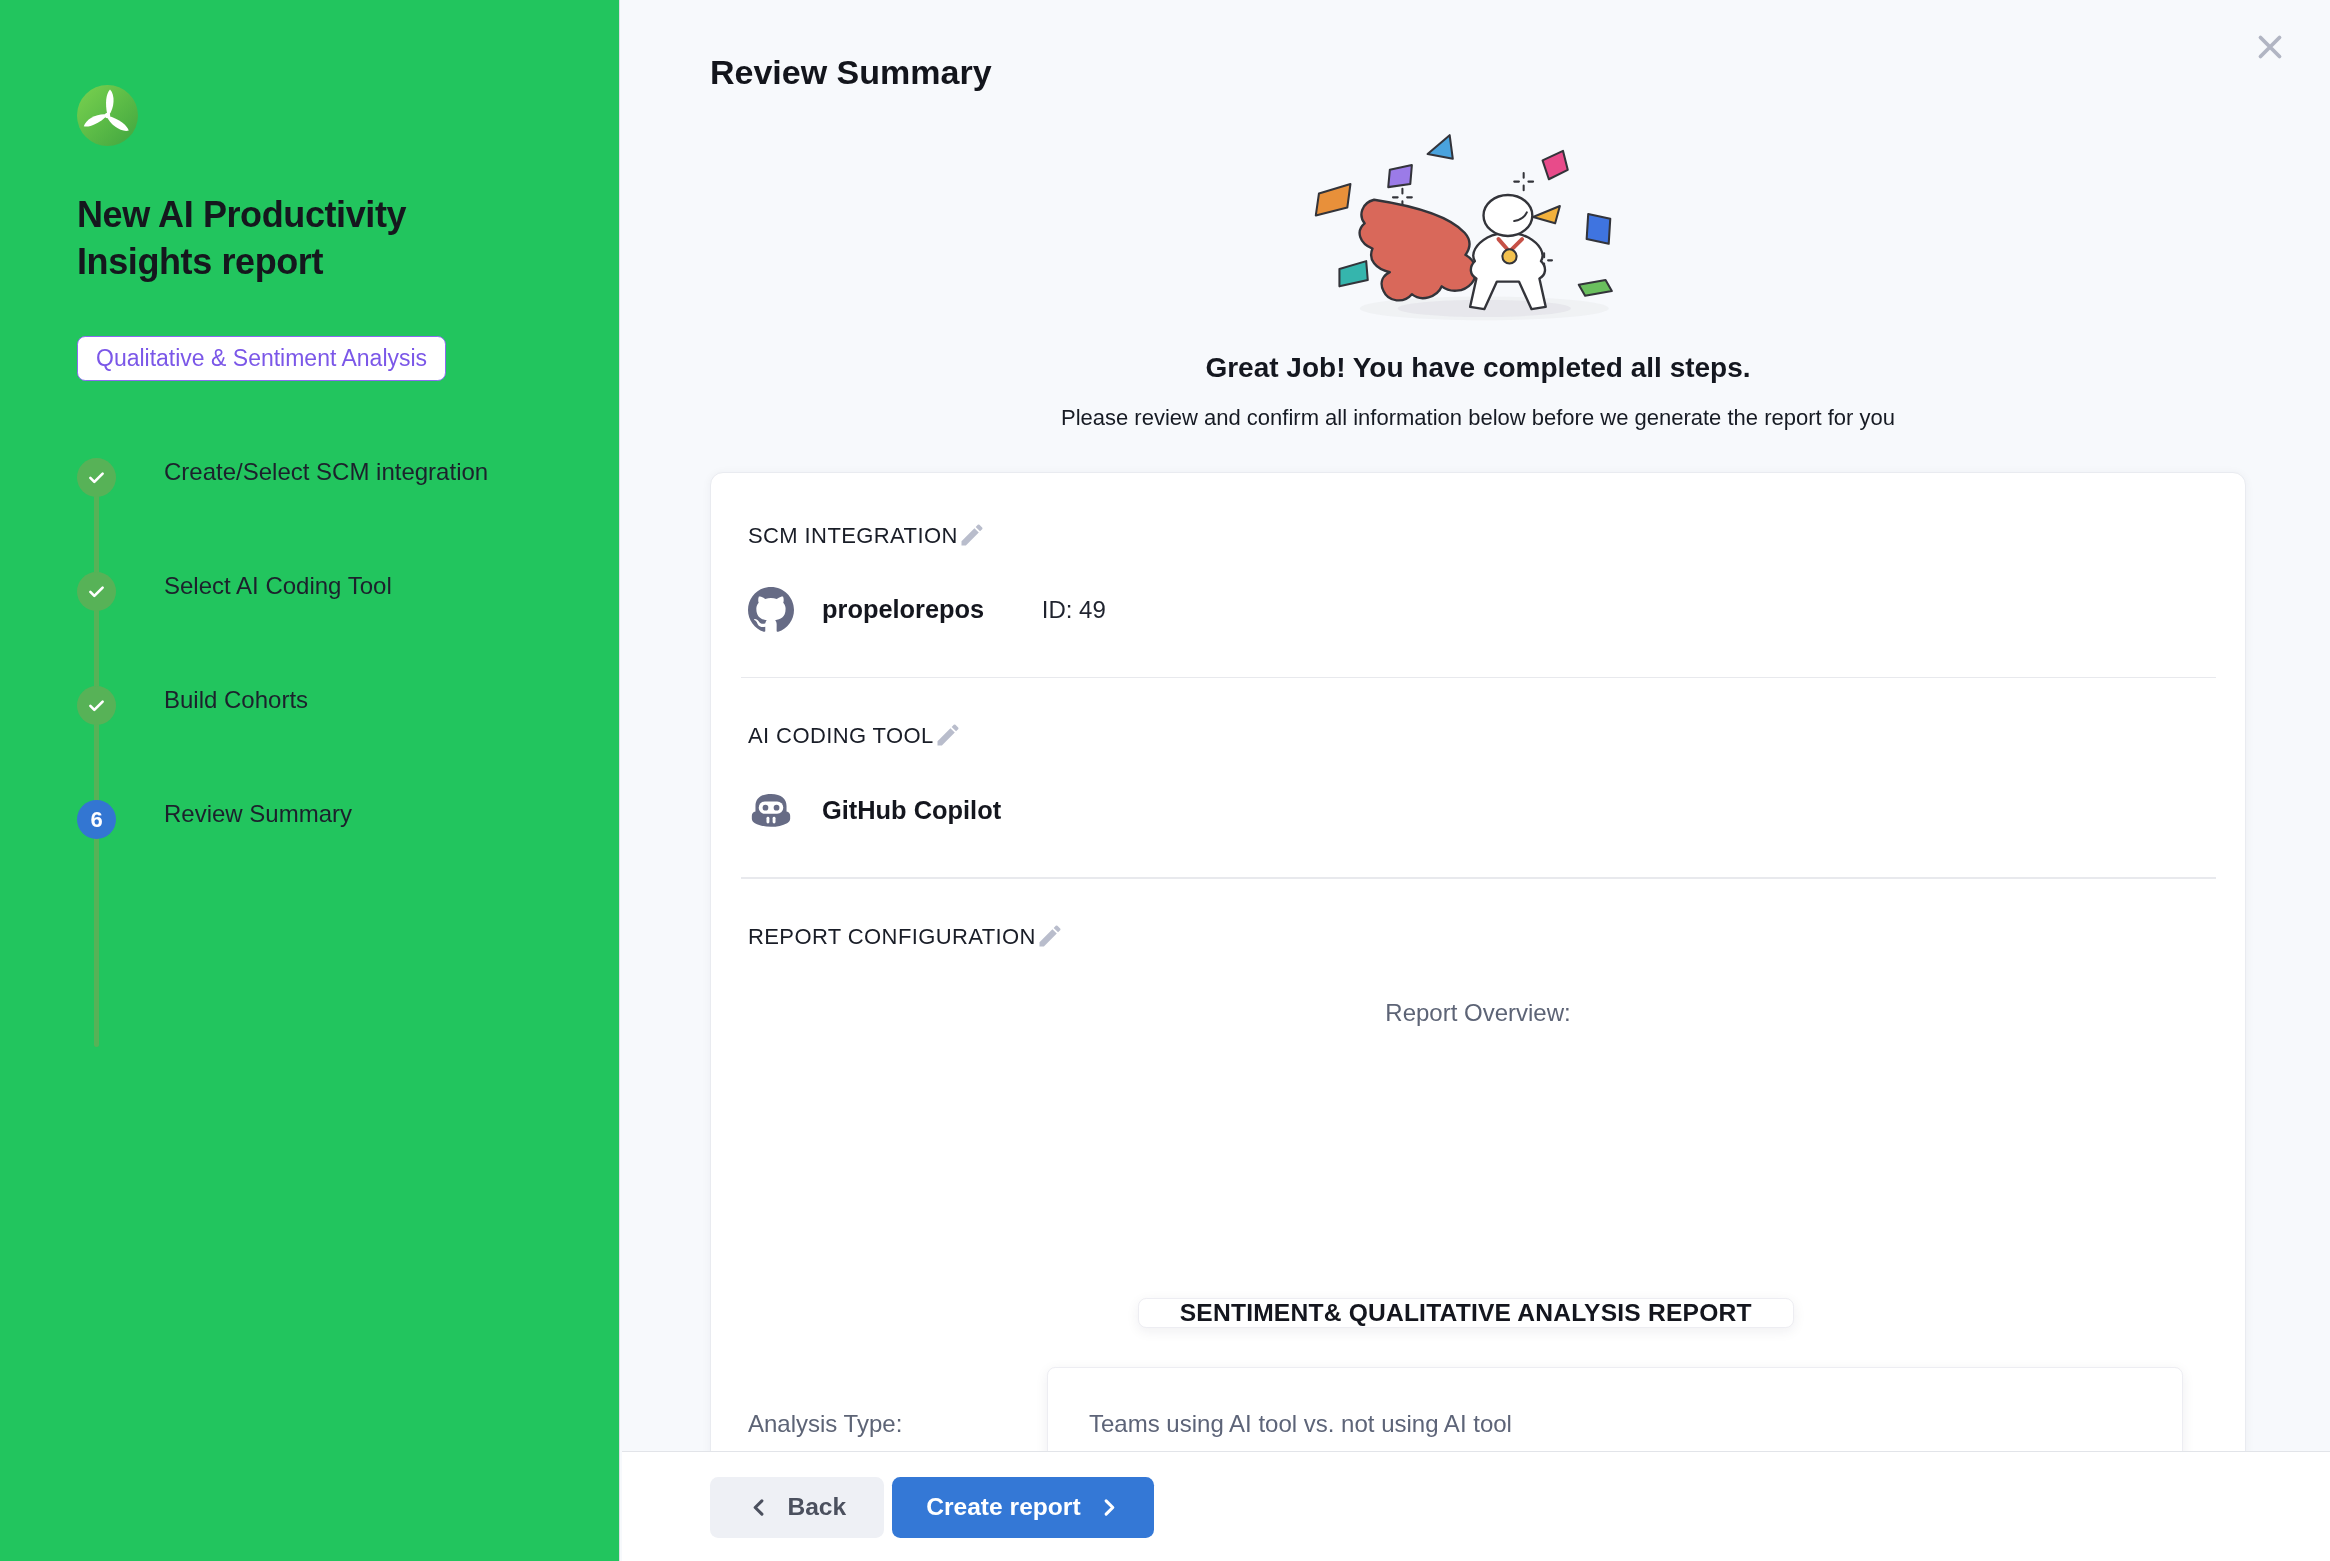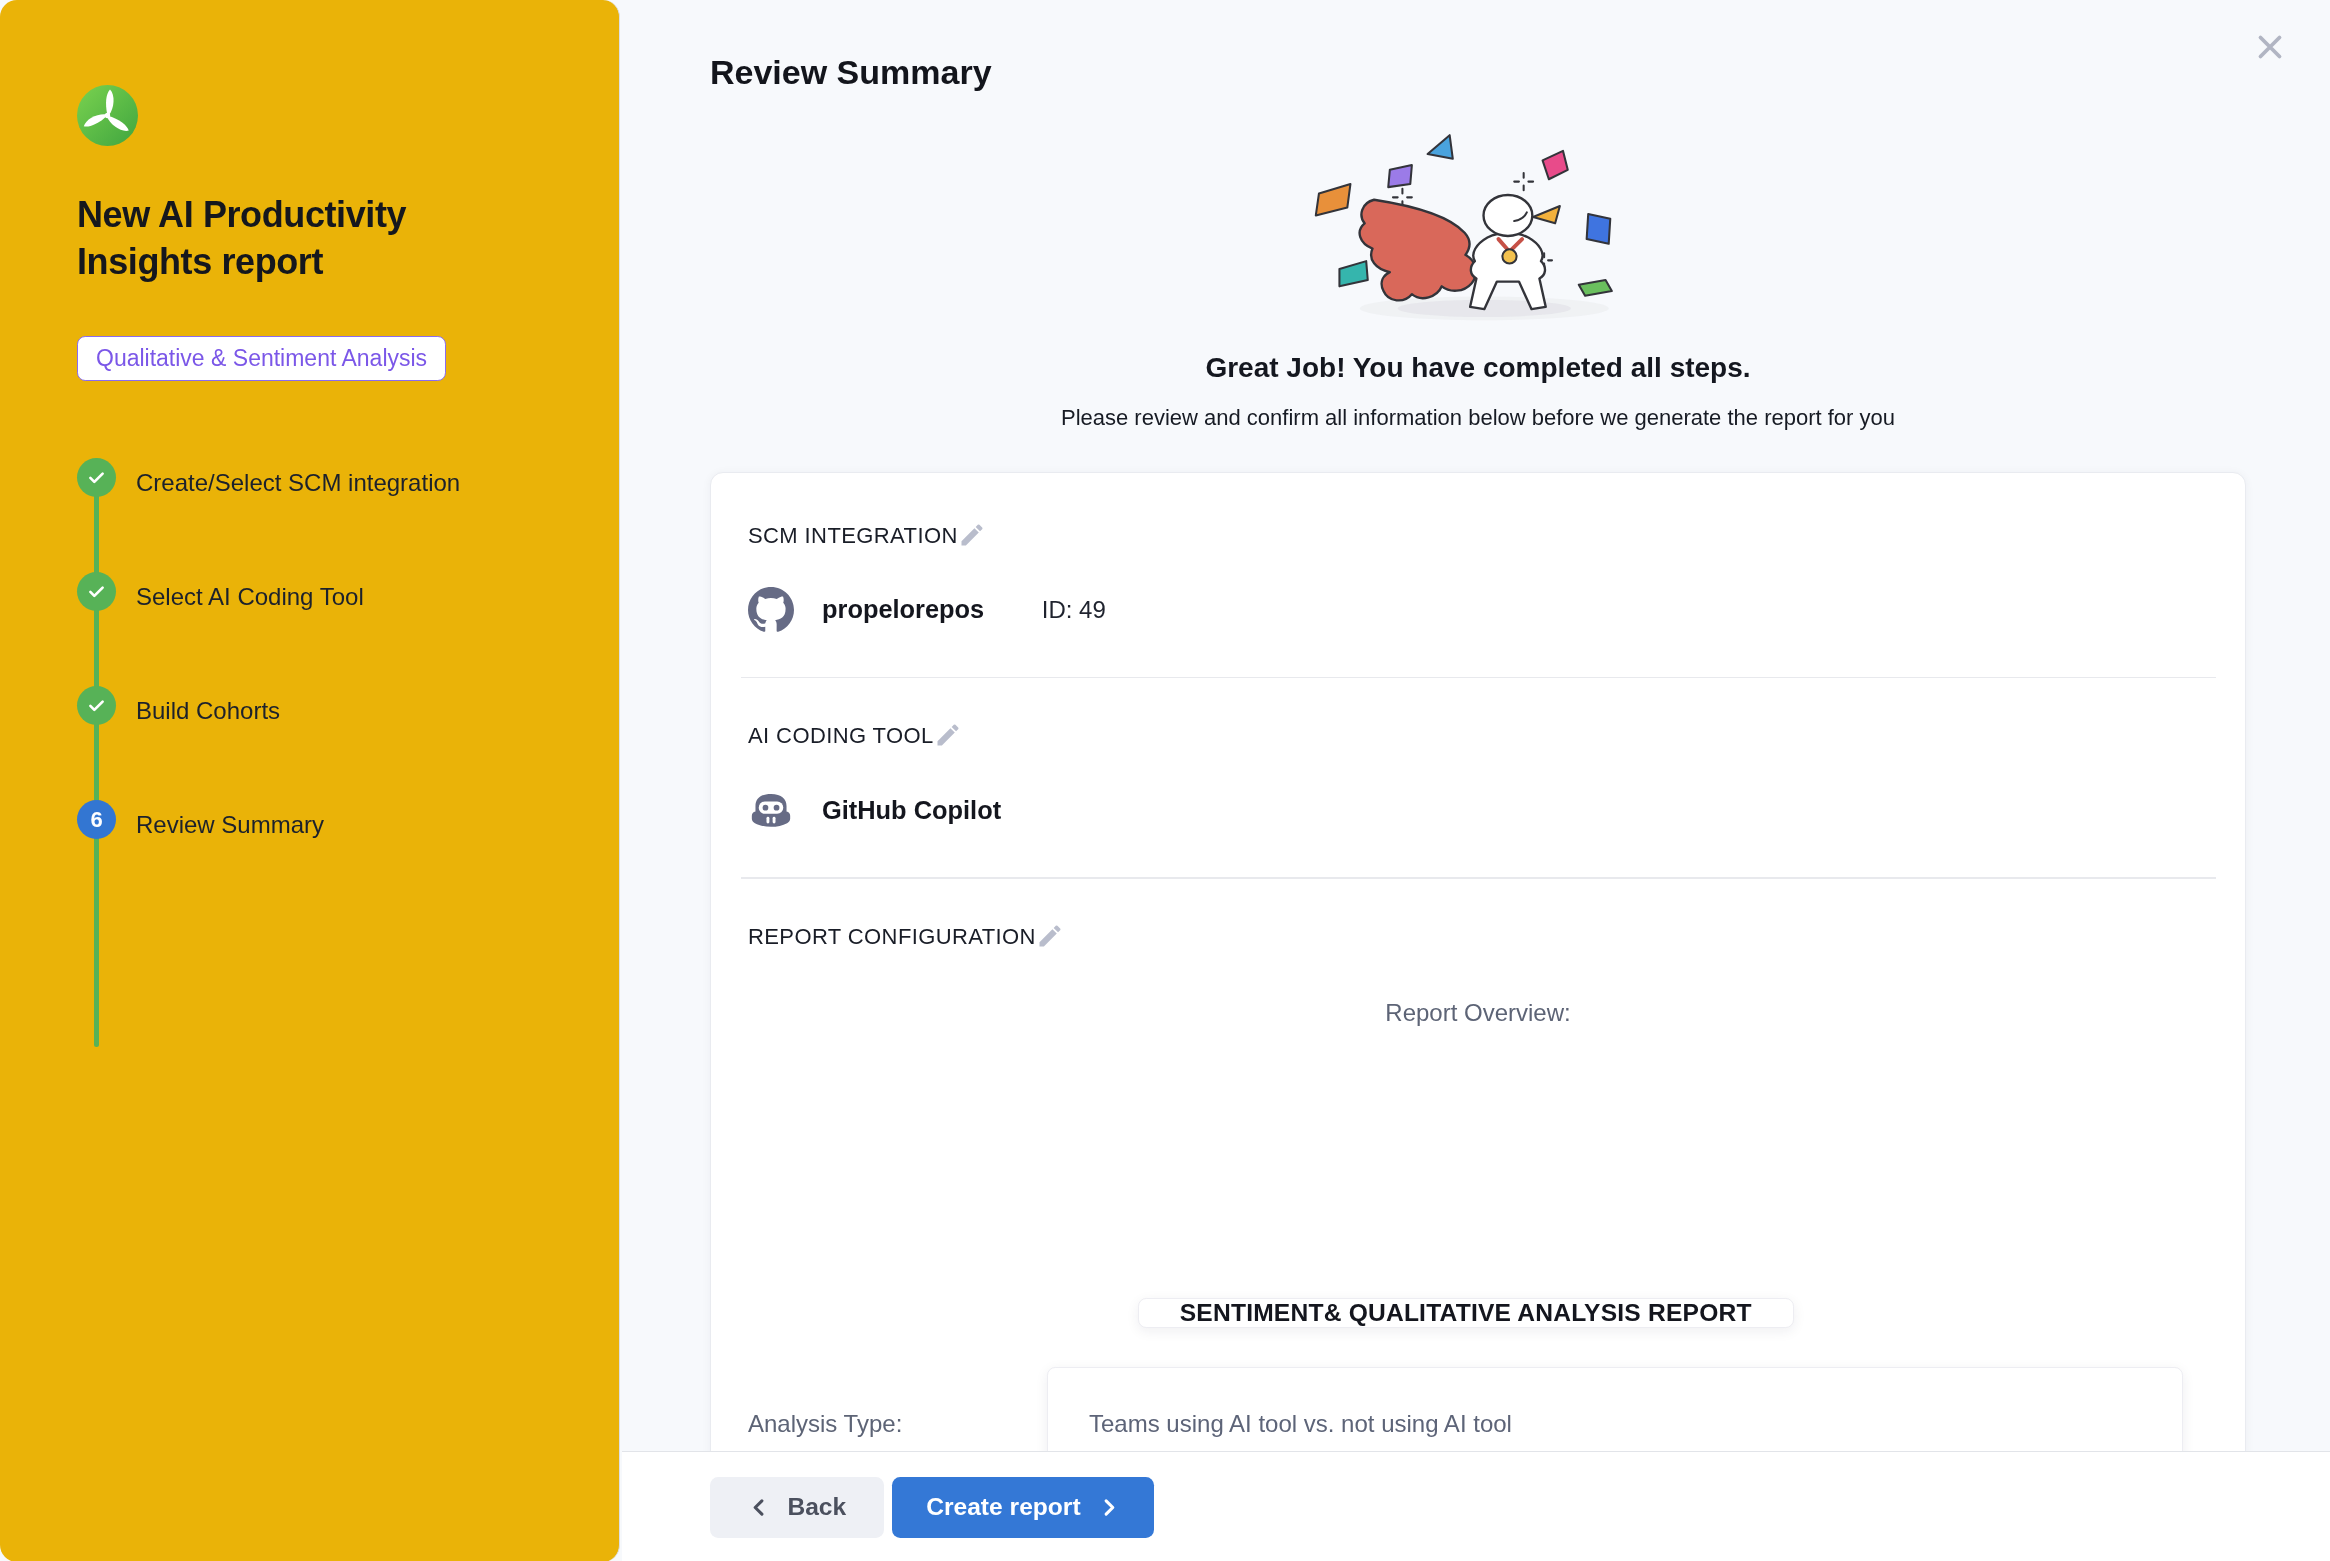--- a/index.html
+++ b/index.html
@@ -1,28 +1,28 @@
 <!DOCTYPE html>
 <html style="font-size:13px"><head>
 <meta charset="utf-8">
 <style>
   html,body{margin:0;padding:0;}
   body{font-family:"Liberation Sans","DejaVu Sans",sans-serif;background:#f7f9fc;}
   .app{position:relative;width:2330px;height:1562px;overflow:hidden;background:#f7f9fc;}
 
   
-  .sidebar{position:absolute;left:0;top:0;width:620px;height:100%;background:#eab308;
-           border-right:1.6px solid #dcdfe5;box-sizing:border-box;padding:85px 27px 0 77px;border-radius:17px;}
+  .sidebar{position:absolute;left:0;top:0;width:620px;height:100%;background:#22c55e;
+           border-right:1.6px solid #dcdfe5;box-sizing:border-box;padding:85px 27px 0 77px;}
   .logo{display:block;}
   .sidebar-title{margin-top:46px;font-size:36px;font-weight:700;color:#15171d;line-height:1.3;letter-spacing:-0.4px;width:434px;}
   .badge{display:inline-block;margin-top:26px;padding:8.2px 18px;border:1.6px solid #8a6cf0;border-radius:8.2px;
          color:#7b57e8;font-size:23px;background:#fff;}
   .steps{position:relative;margin-top:77px;}
   .step-line{position:absolute;left:17px;top:19.7px;width:4.9px;height:569px;background:#57b257;border-radius:2.5px;}
-  .step{display:flex;align-items:flex-end;gap:20px;height:39px;margin-bottom:75px;position:relative;cursor:pointer;}
+  .step{display:flex;align-items:flex-start;gap:48px;height:39px;margin-bottom:75px;position:relative;cursor:pointer;}
   .step-circle{width:39px;height:39px;border-radius:50%;background:#57b257;display:flex;align-items:center;
                justify-content:center;flex:0 0 39px;}
   .step-circle.current{background:#3376d2;}
   .step-num{color:#fff;font-size:22px;font-weight:700;}
   .step-label{font-size:24px;font-weight:500;color:#1c212c;white-space:nowrap;}
 
   
   .main{position:absolute;left:622px;top:0;right:0;bottom:0;overflow:hidden;}
   .main-title{position:absolute;left:88px;top:24.6px;font-size:34px;font-weight:700;color:#13151c;}
   .close-btn{position:absolute;right:41px;top:28px;width:38px;height:38px;cursor:pointer;background:none;border:none;padding:0;}

